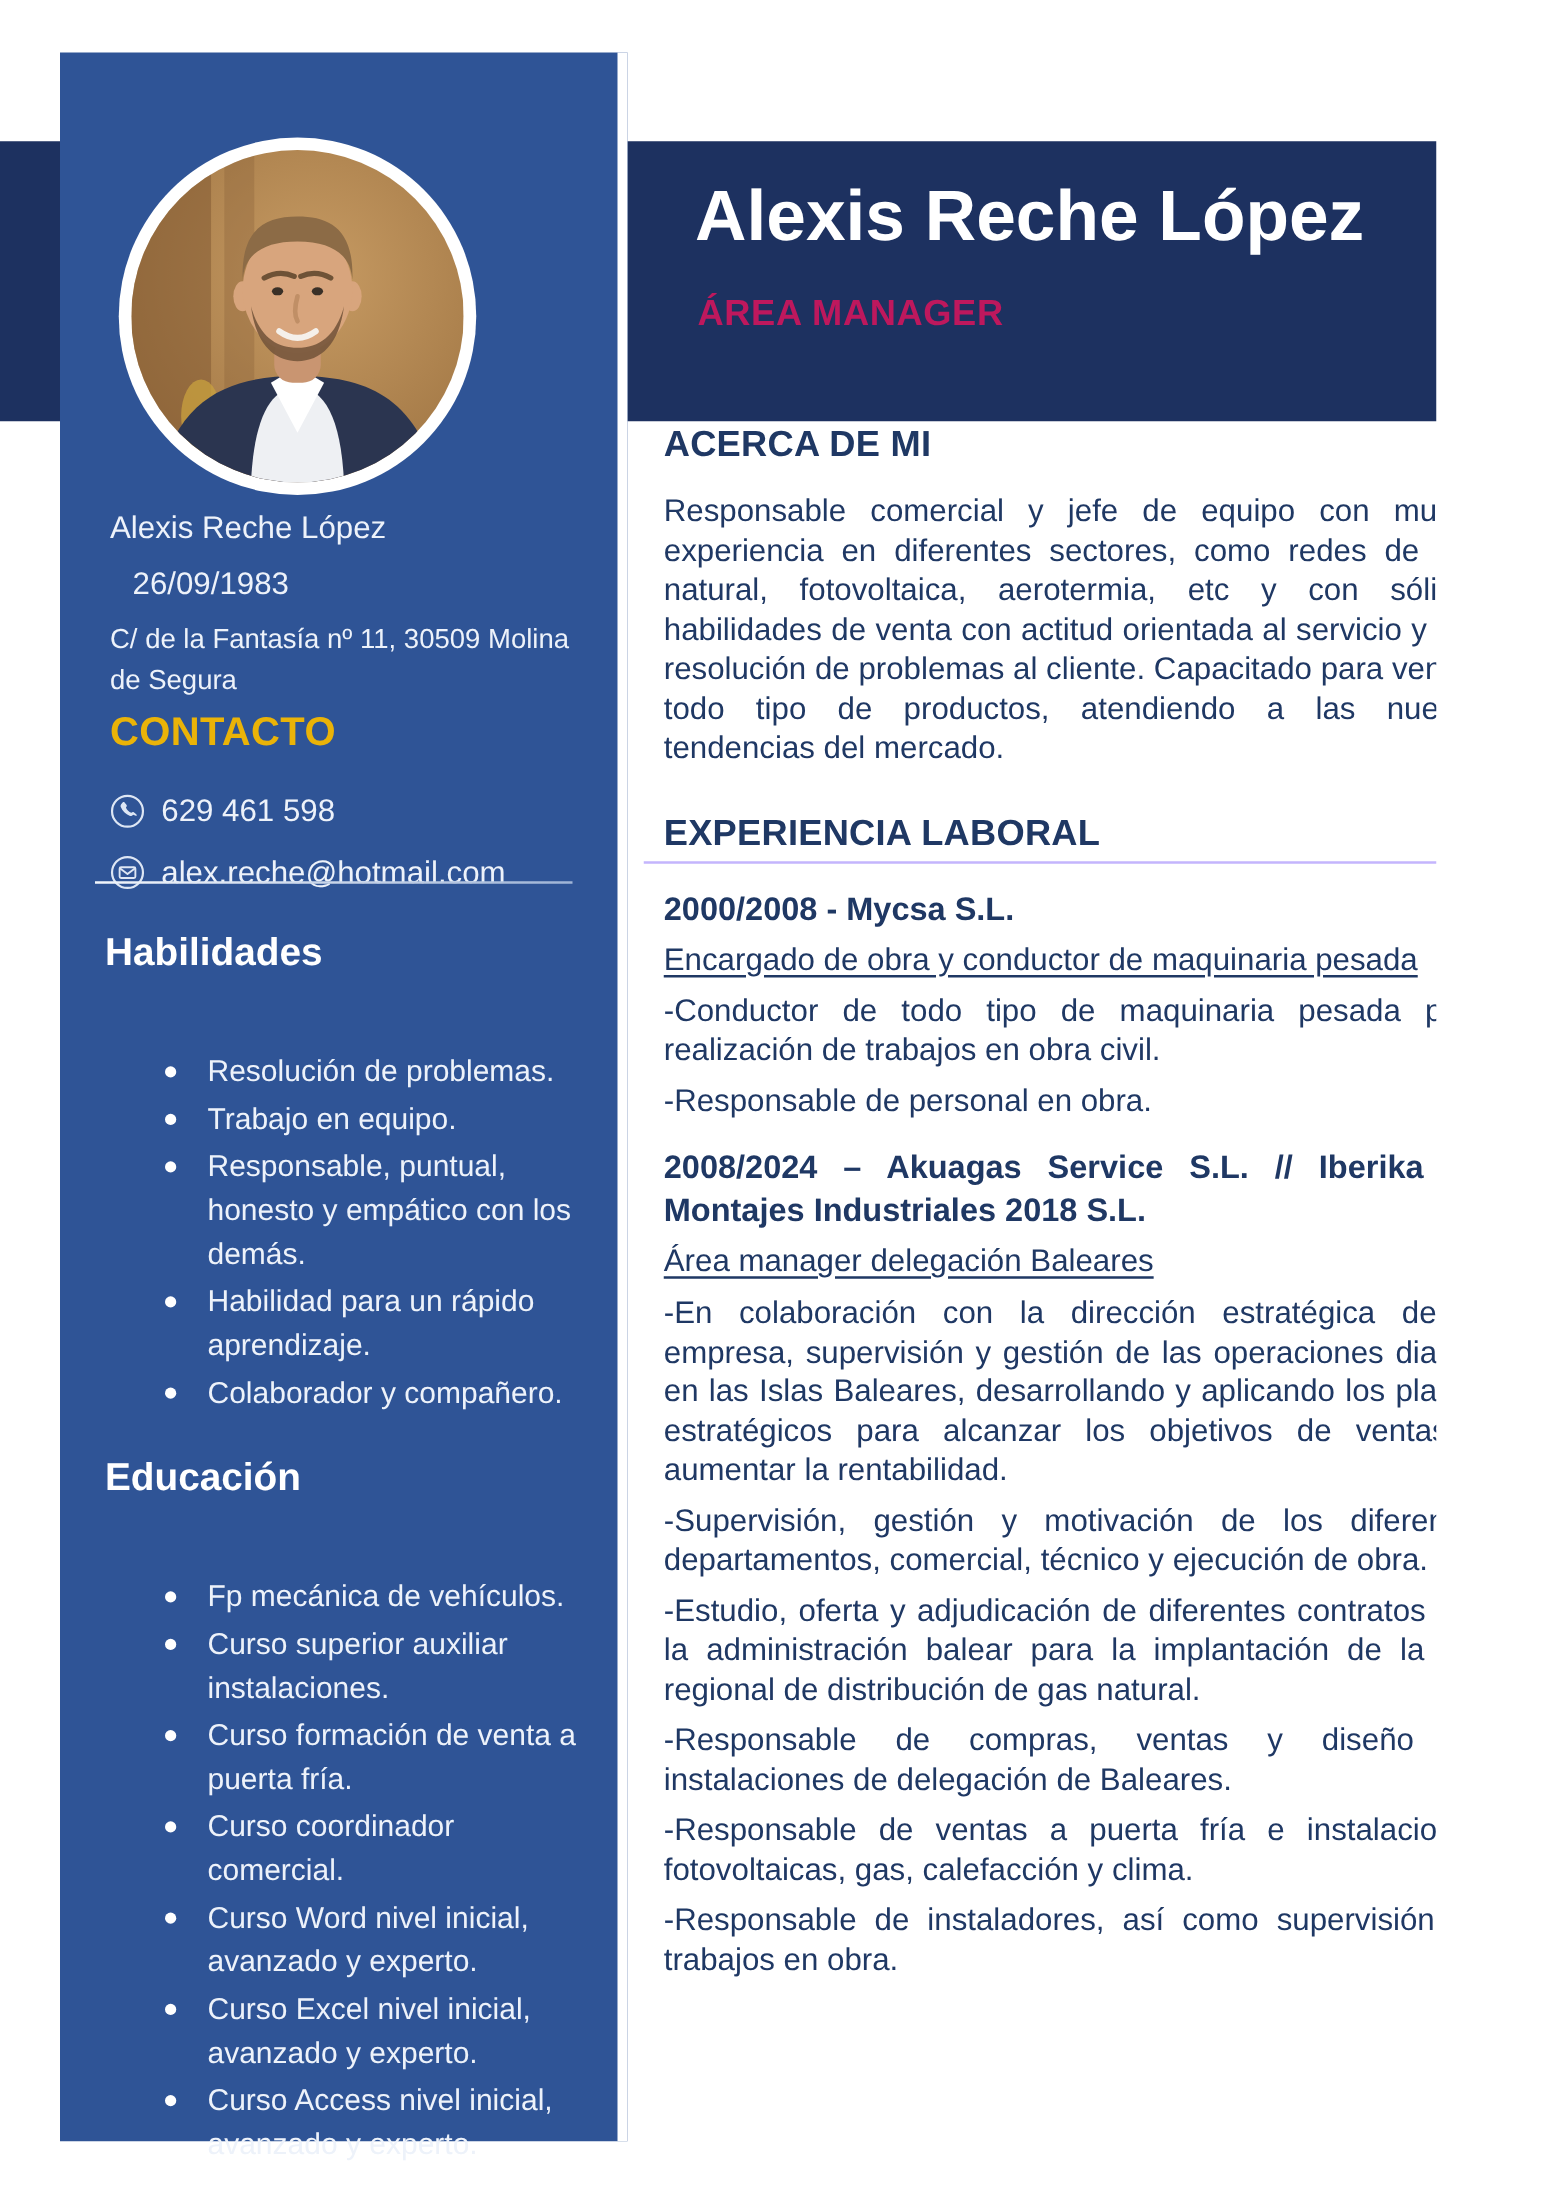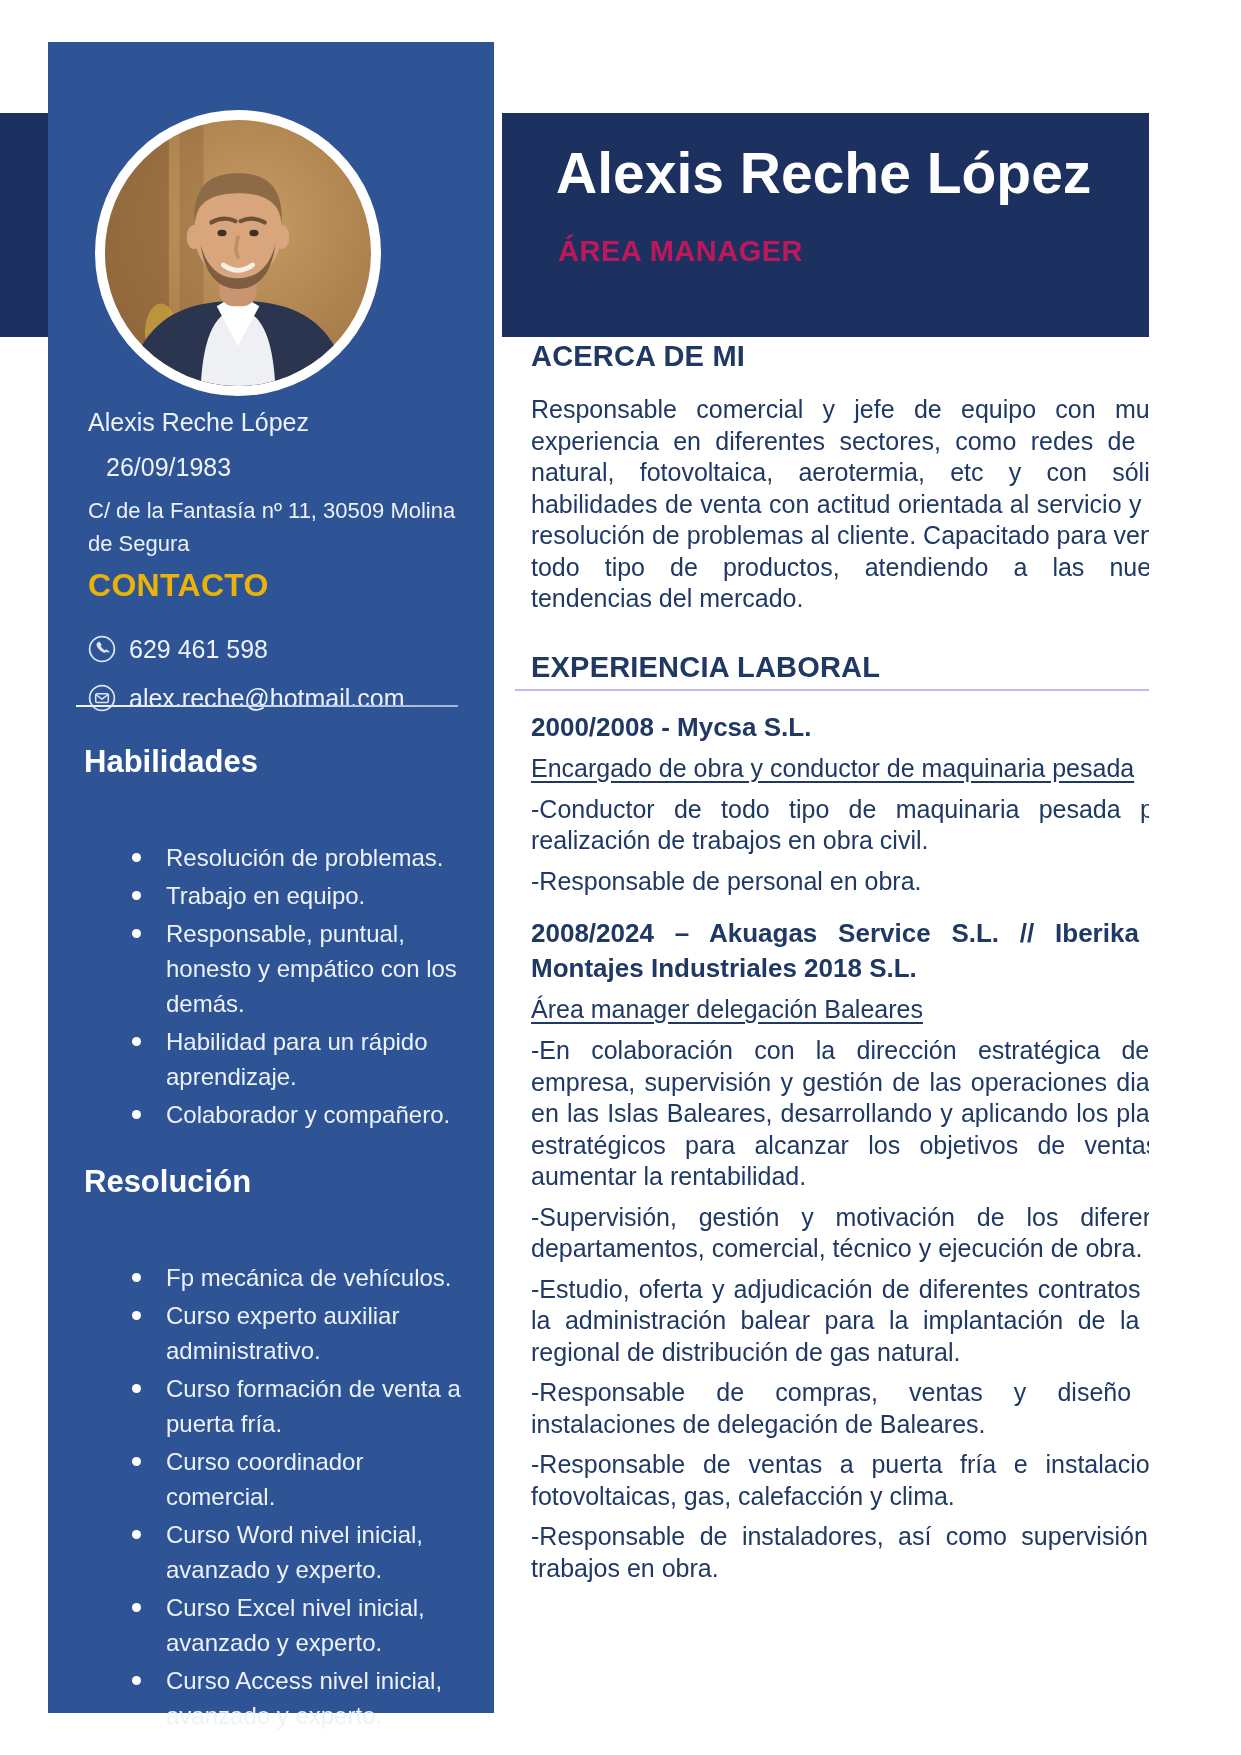--- a/index.html
+++ b/index.html
@@ -126,24 +126,24 @@
       <ul>
         <li>Resolución de problemas.</li>
         <li>Trabajo en equipo.</li>
         <li>Responsable, puntual, honesto y empático con los demás.</li>
         <li>Habilidad para un rápido aprendizaje.</li>
         <li>Colaborador y compañero.</li>
       </ul>
     </div>
 
     <div class="side-sec education">
-      <h3>Resolución</h3>
+      <h3>Educación</h3>
       <ul>
         <li>Fp mecánica de vehículos.</li>
-        <li>Curso experto auxiliar administrativo.</li>
+        <li>Curso superior auxiliar instalaciones.</li>
         <li>Curso formación de venta a puerta fría.</li>
         <li>Curso coordinador comercial.</li>
         <li>Curso Word nivel inicial, avanzado y experto.</li>
         <li>Curso Excel nivel inicial, avanzado y experto.</li>
         <li>Curso Access nivel inicial, avanzado y experto.</li>
       </ul>
     </div>
   </div>
 
   <div class="main">

